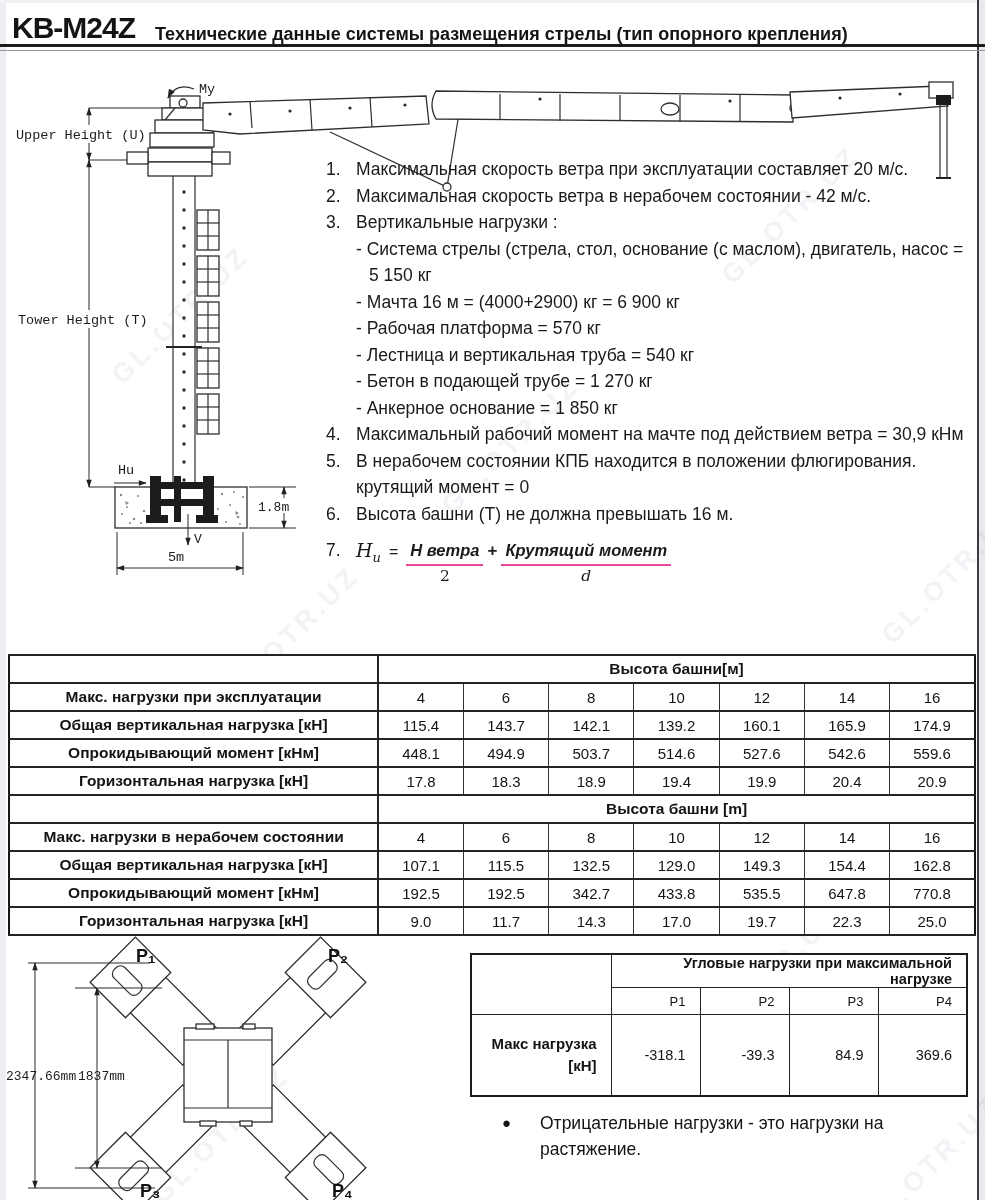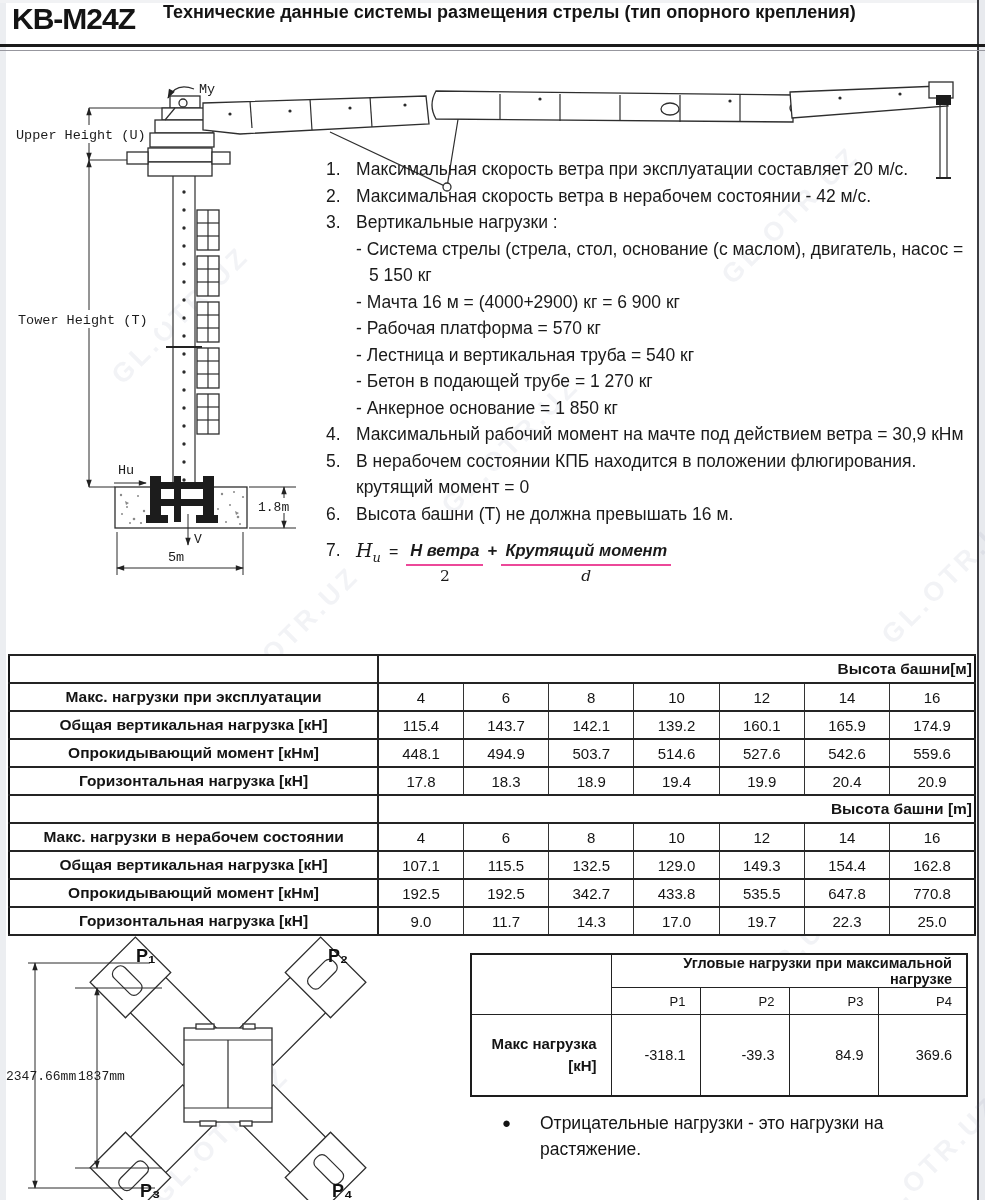--- a/index.html
+++ b/index.html
@@ -11,21 +11,21 @@
   .edge-left{position:absolute;left:0;top:0;width:6px;height:100%;background:#eceef1;}
   .edge-top{position:absolute;left:0;top:0;width:100%;height:3px;background:#f1f2f4;}
   .edge-right-line{position:absolute;left:977px;top:0;width:2px;height:100%;background:#3c3c40;}
   .edge-right{position:absolute;left:979px;top:0;width:6px;height:100%;background:#e8eaee;}
 
   
   .wm{position:absolute;font-size:27px;font-weight:bold;letter-spacing:4px;
       color:rgba(108,124,156,0.09);transform:rotate(-45deg);white-space:nowrap;}
 
   
-  .hdr{position:absolute;left:12px;top:2px;display:flex;align-items:flex-start;gap:28px;white-space:nowrap;}
+  .hdr{position:absolute;left:12px;top:11px;display:flex;align-items:flex-end;gap:20px;white-space:nowrap;}
   .model{font-size:30px;font-weight:bold;letter-spacing:-1px;}
   .doc-title{font-size:18px;font-weight:bold;}
   .rule{position:absolute;left:0;top:44px;width:985px;height:3px;
         border-top:3px solid #1b1b1b;border-bottom:1px solid #97979e;}
 
   
   .notes{position:absolute;left:326px;top:156px;width:640px;font-size:17.5px;line-height:26.5px;color:#1a1a1a;}
   .note{display:flex;}
   .note .n{width:30px;flex:none;}
   .note .t{flex:1;}
@@ -44,21 +44,21 @@
   
   table{border-collapse:collapse;table-layout:fixed;background:#fff;}
   .loads-table{position:absolute;left:8px;top:654px;width:968px;}
   .loads-table td{
     border-top:2px solid #242424;border-bottom:2px solid #242424;
     border-left:1px solid #333;border-right:1px solid #333;
     text-align:center;vertical-align:middle;height:26px;font-size:15px;padding:0 2px;
   }
   .loads-table{border:2.5px solid #161616;}
   .loads-table td.lbl{font-weight:bold;font-size:15.5px;border-right:2px solid #242424;}
-  .loads-table td.hh{font-weight:bold;font-size:15.5px;height:24px;text-align:right;}
+  .loads-table td.hh{font-weight:bold;font-size:15.5px;height:24px;}
   .loads-table td.hv{font-size:15px;}
 
   
   .corner-table{position:absolute;left:470px;top:953px;width:496px;border:2.5px solid #1d1d1d;}
   .corner-table td{border:1.8px solid #222;text-align:right;vertical-align:middle;padding:0 14px;}
   .corner-table td.ct-title{font-weight:bold;font-size:14.5px;height:30px;}
   .corner-table td.ct-p{font-size:13px;height:26px;}
   .corner-table td.ct-lbl{font-weight:bold;font-size:15px;line-height:22px;}
   .corner-table td.ct-val{font-size:14.5px;height:80px;}
 

